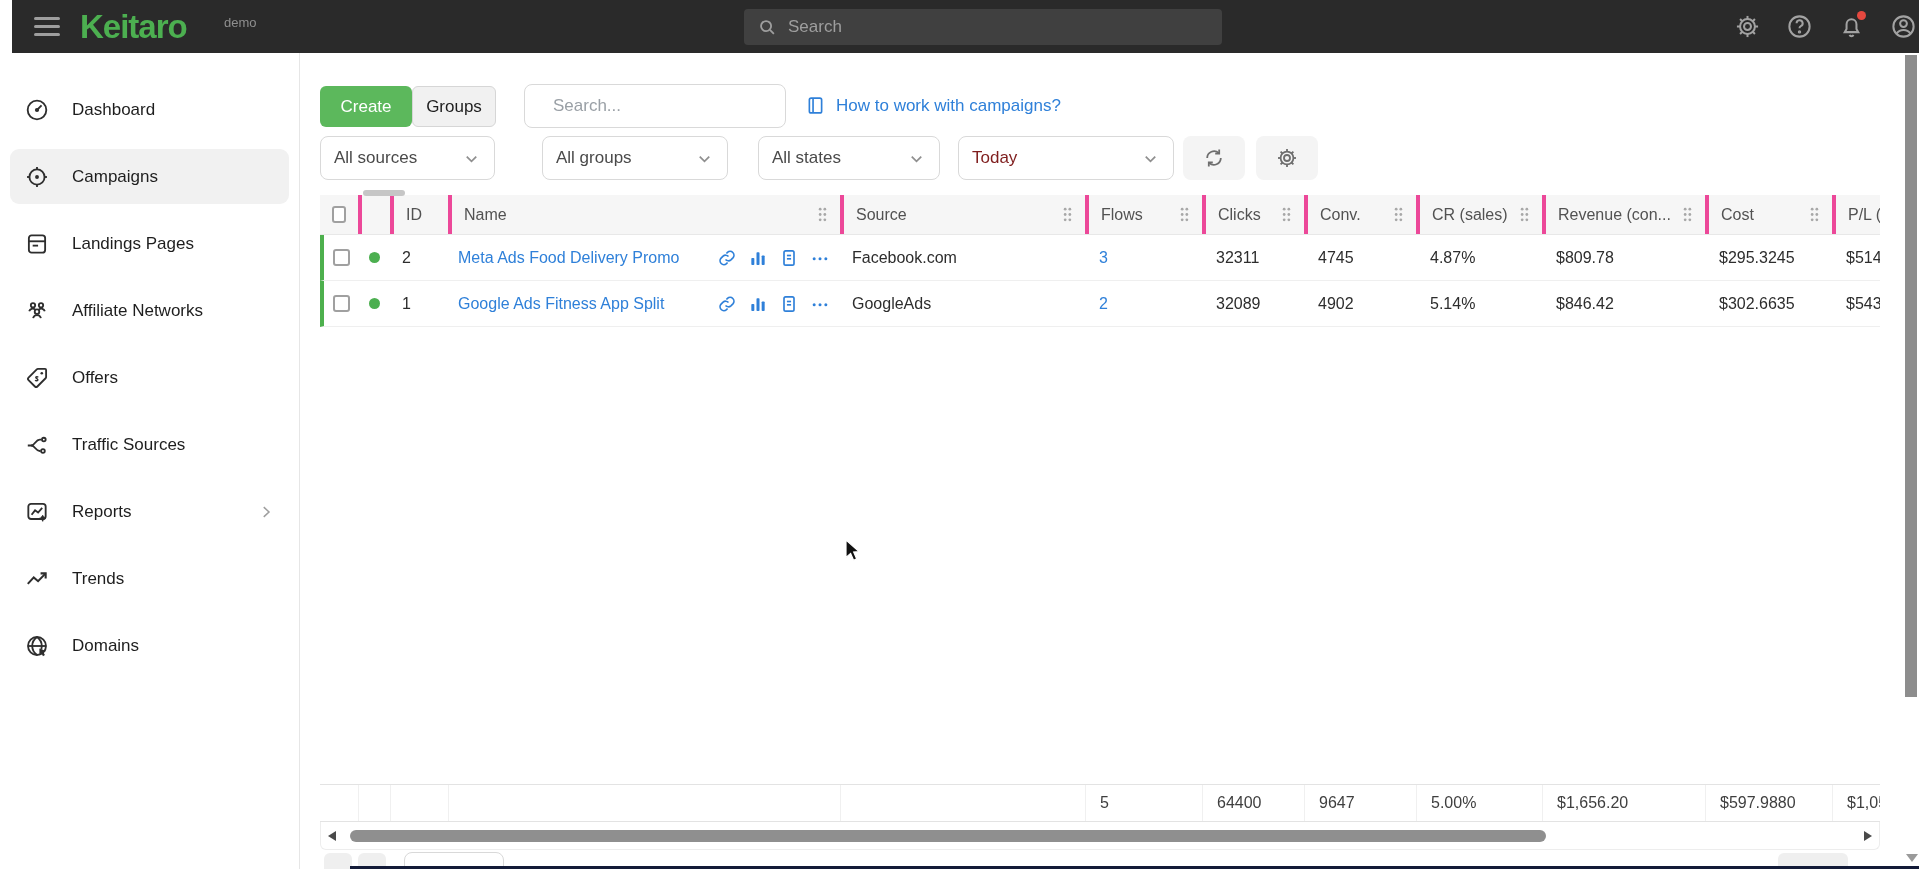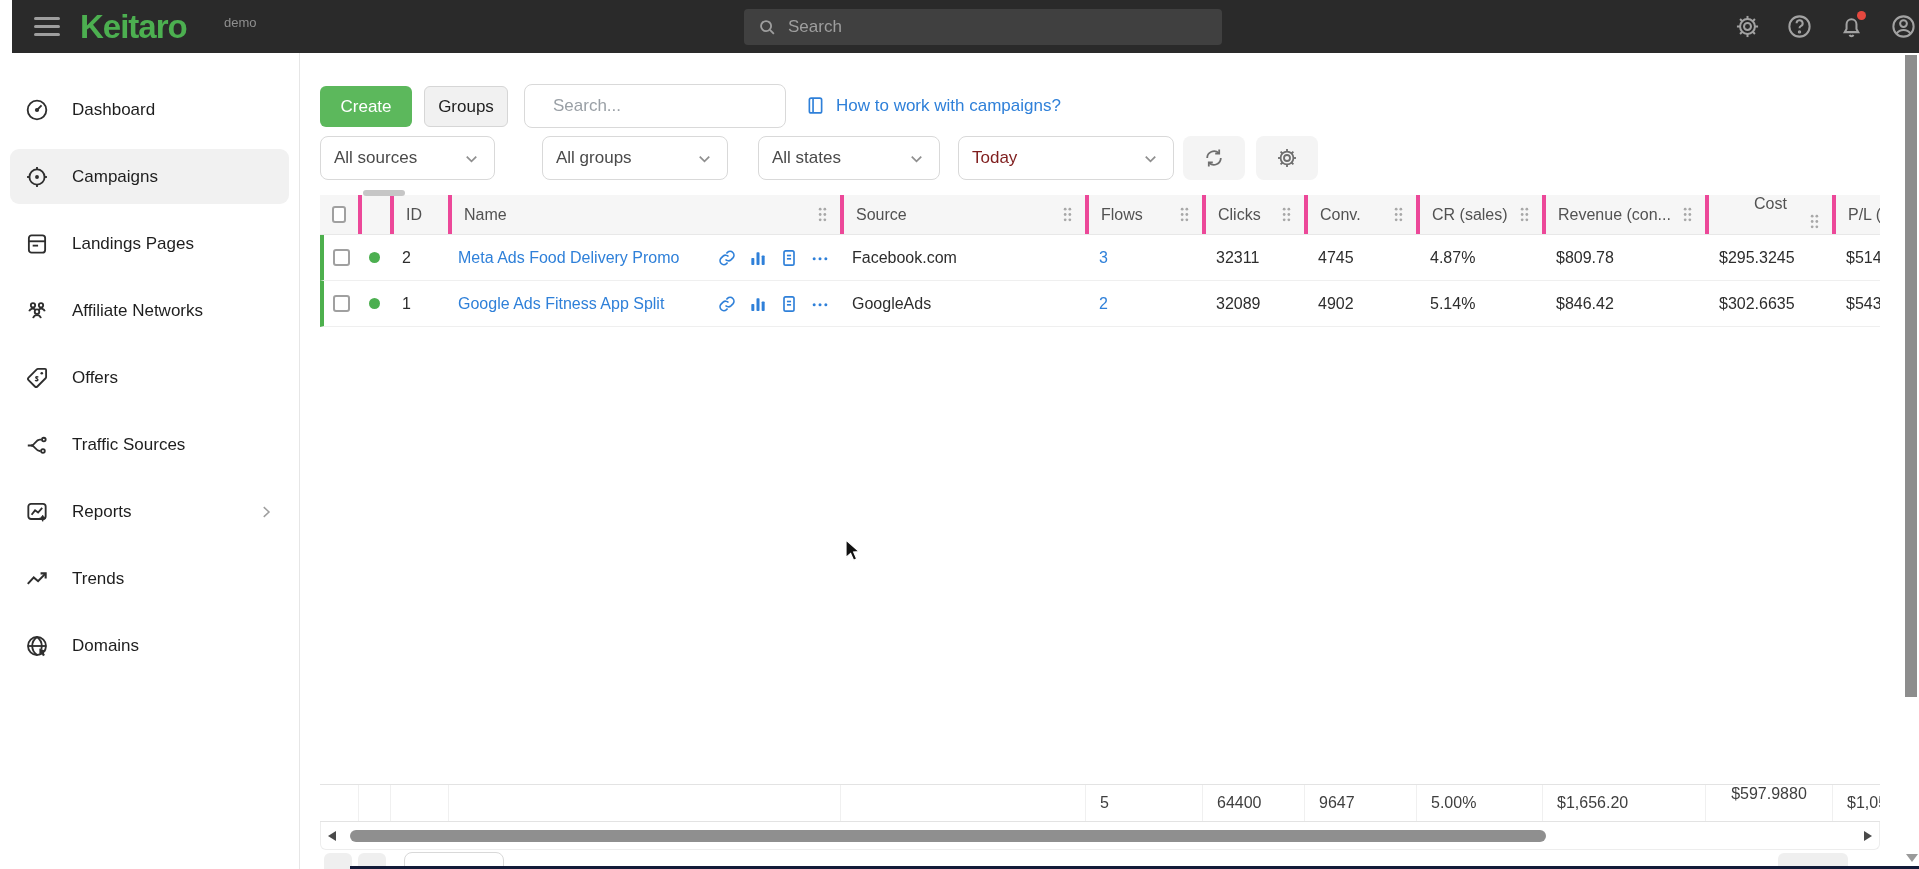--- a/index.html
+++ b/index.html
@@ -24,21 +24,21 @@
   .sitem { height:55px; margin:12px 10px; border-radius:9px; display:flex; align-items:center; padding:0 14px; cursor:pointer; }
   .sitem.active { background:#f1f1f1; }
   .sitem .sicon { width:26px; height:26px; flex:0 0 26px; }
   .sitem .slabel { margin-left:22px; font-size:17px; color:#1e1e1e; }
   .sitem .schev { margin-left:auto; width:18px; height:18px; }
 
   
   .content { position:absolute; left:300px; top:53px; right:0; bottom:0; background:#fff; }
 
   .btn-create { position:absolute; left:20px; top:33px; width:92px; height:41px; background:#5cb85c; color:#fff; font-size:17px; border:none; border-radius:6px; cursor:pointer; font-family:inherit; }
-  .btn-groups { position:absolute; left:124px; top:33px; width:84px; height:41px; background:#f1f1f1; color:#1e1e1e; font-size:17px; border:1px solid #d6d6d6; border-radius:6px; cursor:pointer; font-family:inherit; }
+  .btn-groups { position:absolute; left:112px; top:33px; width:84px; height:41px; background:#f1f1f1; color:#1e1e1e; font-size:17px; border:1px solid #d6d6d6; border-radius:6px; cursor:pointer; font-family:inherit; }
   .inp-search { position:absolute; left:224px; top:31px; width:262px; height:44px; border:1px solid #d9d9d9; border-radius:8px; padding:0 28px; font-size:17px; color:#333; outline:none; font-family:inherit; }
   .inp-search::placeholder { color:#9aa0a6; }
   .help { position:absolute; left:505px; top:42px; display:flex; align-items:center; gap:10px; text-decoration:none; cursor:pointer; }
   .help a { color:#2f80d9; font-size:17px; text-decoration:none; }
 
   .dropdown { position:absolute; top:83px; height:44px; border:1px solid #d9d9d9; border-radius:8px; background:#fff; display:flex; align-items:center; justify-content:space-between; padding:0 13px; font-size:17px; color:#4a4a4a; cursor:pointer; }
   .dropdown.dark { color:#7f1d1d; }
   .sqbtn { position:absolute; top:83px; width:62px; height:44px; background:#f4f4f4; border:none; border-radius:8px; display:flex; align-items:center; justify-content:center; cursor:pointer; }
 
   
@@ -53,21 +53,21 @@
   .thead .c-cb { width:38px; }
   .c-st  { width:32px; display:flex; align-items:center; justify-content:center; }
   .c-id  { width:58px; padding:0 12px; }
   .c-name{ width:392px; padding:0 8px 0 10px; display:flex; align-items:center; }
   .c-src { width:245px; padding:0 12px; }
   .c-flow{ width:117px; padding:0 14px; }
   .c-clk { width:102px; padding:0 14px; }
   .c-cnv { width:112px; padding:0 14px; }
   .c-cr  { width:126px; padding:0 14px; }
   .c-rev { width:163px; padding:0 14px; }
-  .c-cost{ width:127px; padding:0 14px;flex-direction:column; }
+  .c-cost{ width:127px; padding:0 14px; }
   .c-pl  { width:48px; padding:0 14px; overflow:hidden; white-space:nowrap; }
   .cbx { width:17px; height:17px; border:2px solid #a0a0a0; border-radius:3px; background:#fff; cursor:pointer; }
   .dot { width:11px; height:11px; border-radius:50%; background:#4caf50; }
   a.blue { color:#2f80d9; text-decoration:none; cursor:pointer; }
   .rowicons { margin-left:auto; display:flex; align-items:center; gap:11px; padding-right:2px; }
   .rowicons .ric { width:20px; height:20px; cursor:pointer; }
   .spacer { flex:1; }
   .totals { height:38px; display:flex; align-items:center; border-top:1px solid #e3e3e3; border-bottom:1px solid #e3e3e3; font-size:16px; color:#3f3f3f; }
   .totals > div { height:100%; display:flex; align-items:center; border-left:1px solid #f0f0f0; }
   .totals > div:first-child { border-left:none; }

